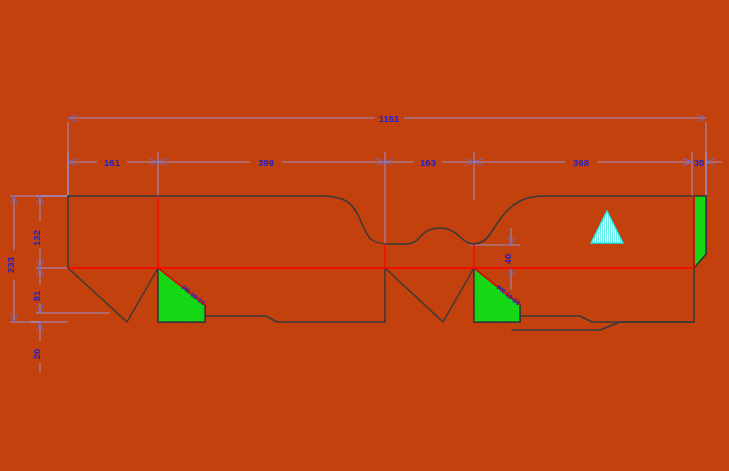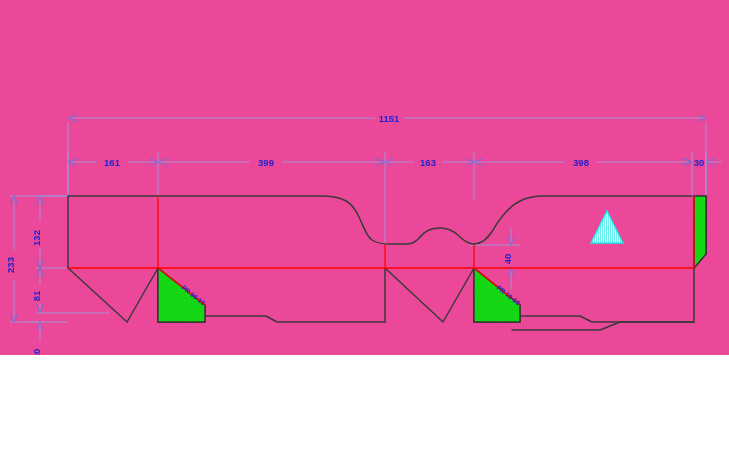--- a/index.html
+++ b/index.html
@@ -3,22 +3,22 @@
 <meta charset="utf-8">
 <style>
   html, body {
     margin: 0;
     padding: 0;
     background: #ffffff;
   }
   #canvas {
     position: relative;
     width: 729px;
-    height: 355px;
-    background: #ec4899;
+    height: 471px;
+    background: #c2410c;
     font-family: "Liberation Sans", sans-serif;
     overflow: hidden;
     text-align: center;
   }
   svg#drawing {
     position: absolute;
     left: 0;
     top: 0;
     width: 729px;
     height: 471px;

